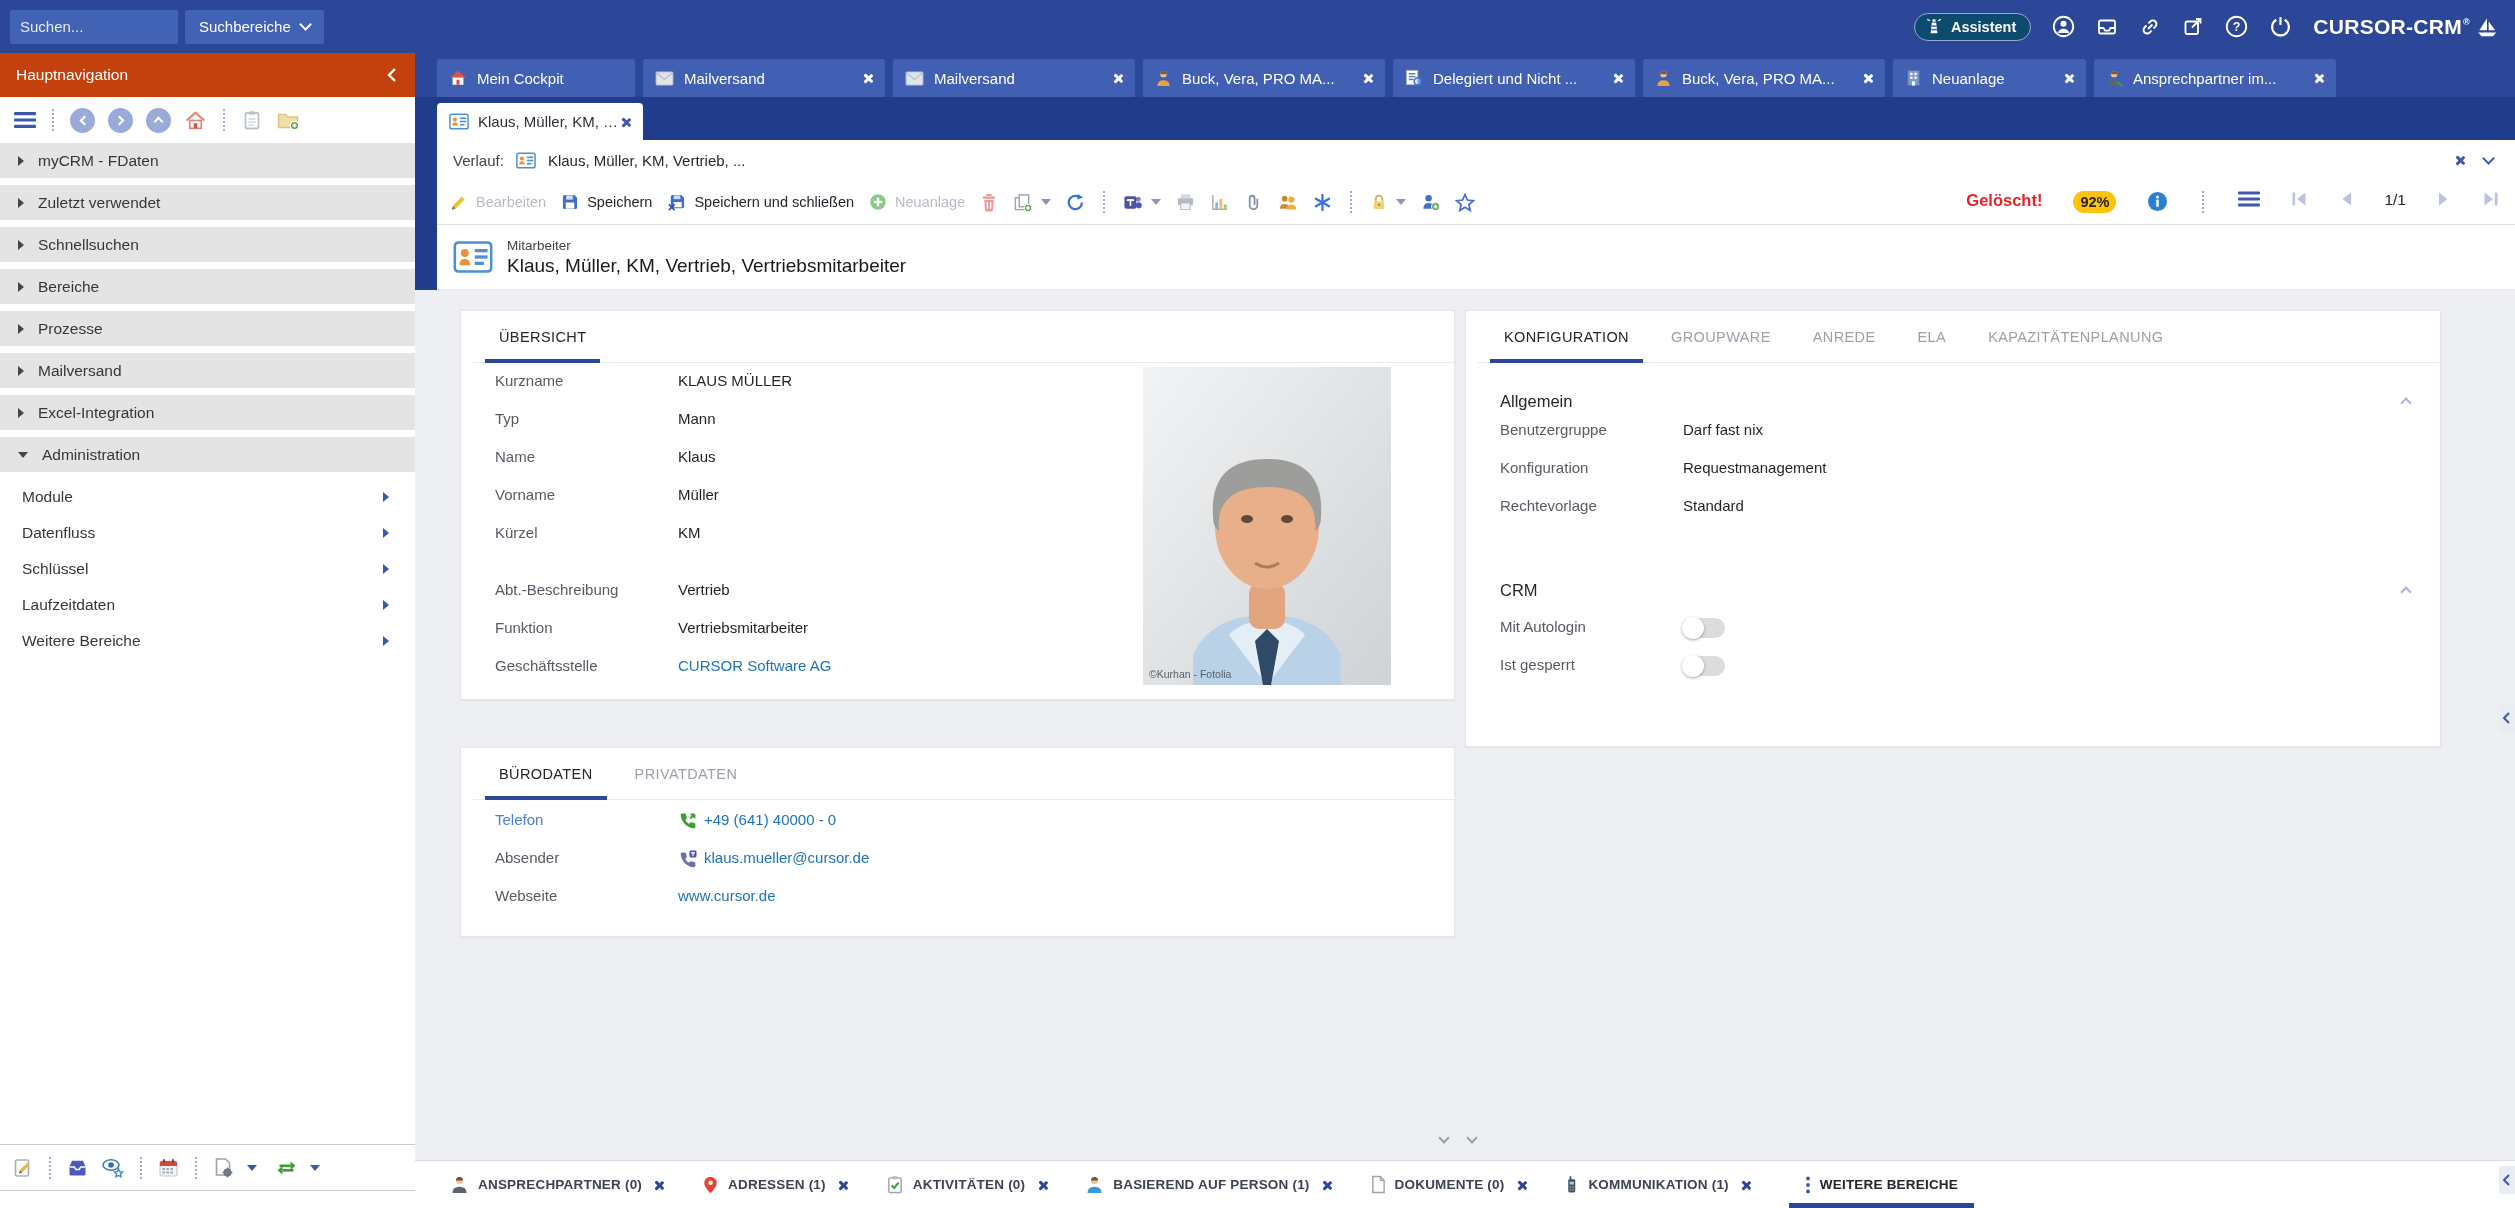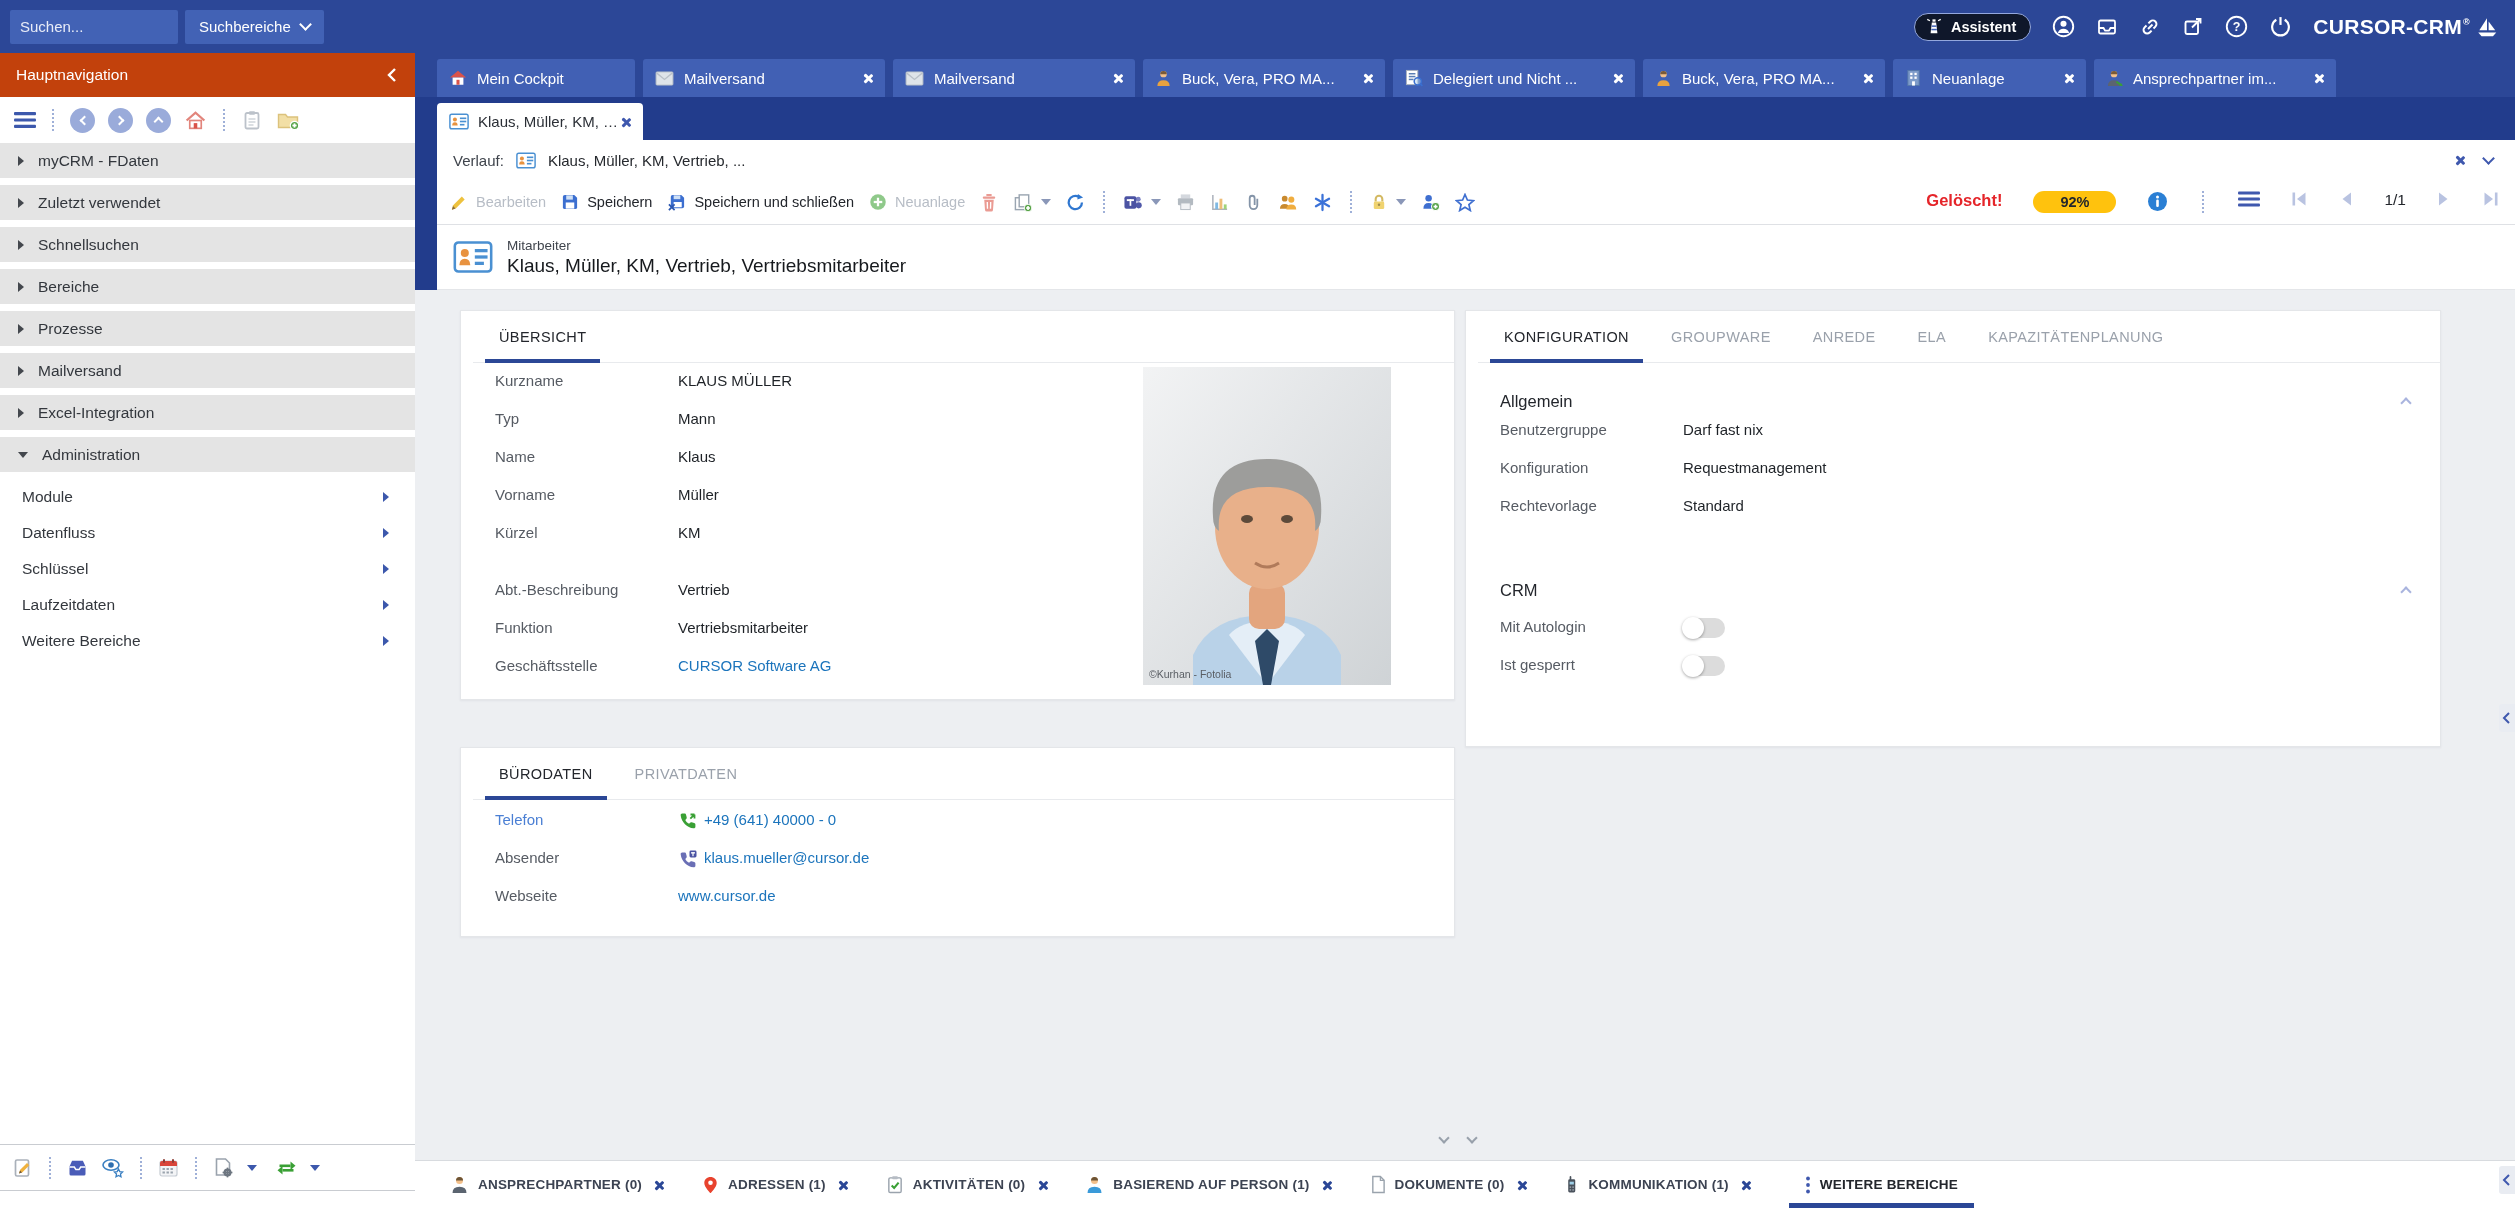--- a/index.html
+++ b/index.html
@@ -20,21 +20,21 @@
   .tri-d { width:0;height:0;border-left:5px solid transparent;border-right:5px solid transparent;border-top:6.5px solid currentColor; display:inline-block;}
   .ddot { border-left:2px dotted #9fb0d8; height:22px; margin:0 3px; }
 
   
   #topbar { position:absolute; left:0; top:0; width:2515px; height:53px; background:#2c4797; display:flex; align-items:center; }
   .searchbox { margin-left:10px; width:168px; height:34px; background:#4262b5; border-radius:2px; display:flex; align-items:center; padding:0 10px; }
   .searchbox input { flex:1; background:transparent; border:none; outline:none; color:#fff; font-size:15px; font-family:inherit; }
   .searchbox input::placeholder { color:#e8ecf8; }
   .scopebtn { margin-left:7px; height:34px; background:#4262b5; border-radius:2px; display:flex; align-items:center; gap:10px; padding:0 14px; color:#fff; font-size:15px; }
   #topbar-right { margin-left:auto; display:flex; align-items:center; gap:21px; padding-right:16px; }
-  .assistpill { display:flex; align-items:center; gap:8px; border:1.5px solid #93a7dd; background:#0f172a; border-radius:16px; padding:4px 14px 4px 10px; color:#fff; font-size:14.5px; font-weight:bold; }
+  .assistpill { display:flex; align-items:center; gap:8px; border:1.5px solid #93a7dd; background:#0c4a6e; border-radius:16px; padding:4px 14px 4px 10px; color:#fff; font-size:14.5px; font-weight:bold; }
   .brand { color:#fff; font-size:21px; font-weight:bold; letter-spacing:.3px; display:flex; align-items:flex-start; gap:1px; }
   .brand sup { font-size:9px; margin-top:2px; }
 
   
   #sidebar { position:absolute; left:0; top:53px; width:415px; height:1155px; background:#fff; display:flex; flex-direction:column; }
   #side-head { height:44px; background:#c2410c; color:#fff; display:flex; align-items:center; padding:0 16px; font-size:15.5px; flex:none; }
   #side-tools { height:46px; display:flex; align-items:center; gap:13px; padding-left:14px; flex:none; }
   .circ { width:25px; height:25px; border-radius:50%; background:#9aabda; display:flex; align-items:center; justify-content:center; color:#fff; }
   .circ .chev { width:7px; height:7px; border-width:2.2px; }
   .navgroup { height:35px; margin-bottom:7px; background:#e4e4e4; display:flex; align-items:center; padding-left:18px; gap:14px; color:#33373d; font-size:15.5px; }
@@ -59,21 +59,21 @@
   #row-verlauf { top:87px; height:40px; display:flex; align-items:center; padding:0 14px 0 16px; gap:12px; font-size:15px; }
   #row-verlauf .vlabel { color:#3f444c; }
   #row-verlauf .vvalue { color:#26292e; }
   #row-verlauf .right { margin-left:auto; display:flex; align-items:center; gap:18px; color:#3f58ae; padding-right:8px; }
 
   #row-toolbar { top:127px; height:45px; border-bottom:1px solid #dfe1e5; display:flex; align-items:center; padding:0 12px; gap:15px; }
   .tbtn { display:flex; align-items:center; gap:8px; font-size:14.5px; color:#23262c; }
   .tbtn.dis { color:#b7bdc6; }
   .tright { margin-left:auto; display:flex; align-items:flex-start; gap:31px; padding-right:4px; }
   .deltext { color:#e5252a; font-weight:bold; font-size:16.5px; }
-  .badge { background:#ffc20d; color:#23262c; font-weight:bold; font-size:14.5px; border-radius:11px; padding:3px 27px; }
+  .badge { background:#ffc20d; color:#23262c; font-weight:bold; font-size:14.5px; border-radius:11px; padding:3px 7px; }
   .pagetxt { font-size:15.5px; color:#23262c; }
 
   #row-record { top:172px; height:65px; display:flex; align-items:center; gap:14px; padding:0 16px; border-bottom:1px solid #e4e6e9; }
   #rec-type { font-size:13.5px; color:#3f444c; }
   #rec-title { font-size:19px; color:#16191d; margin-top:2px; }
 
   
   #content { position:absolute; left:0; top:237px; width:2100px; height:865px; background:#edeff2; }
   .card { position:absolute; background:#fff; border:1px solid #e4e6e9; box-shadow:0 1px 2px rgba(33,40,60,.06); }
   #card-overview { left:45px; top:20px; width:995px; height:390px; }

